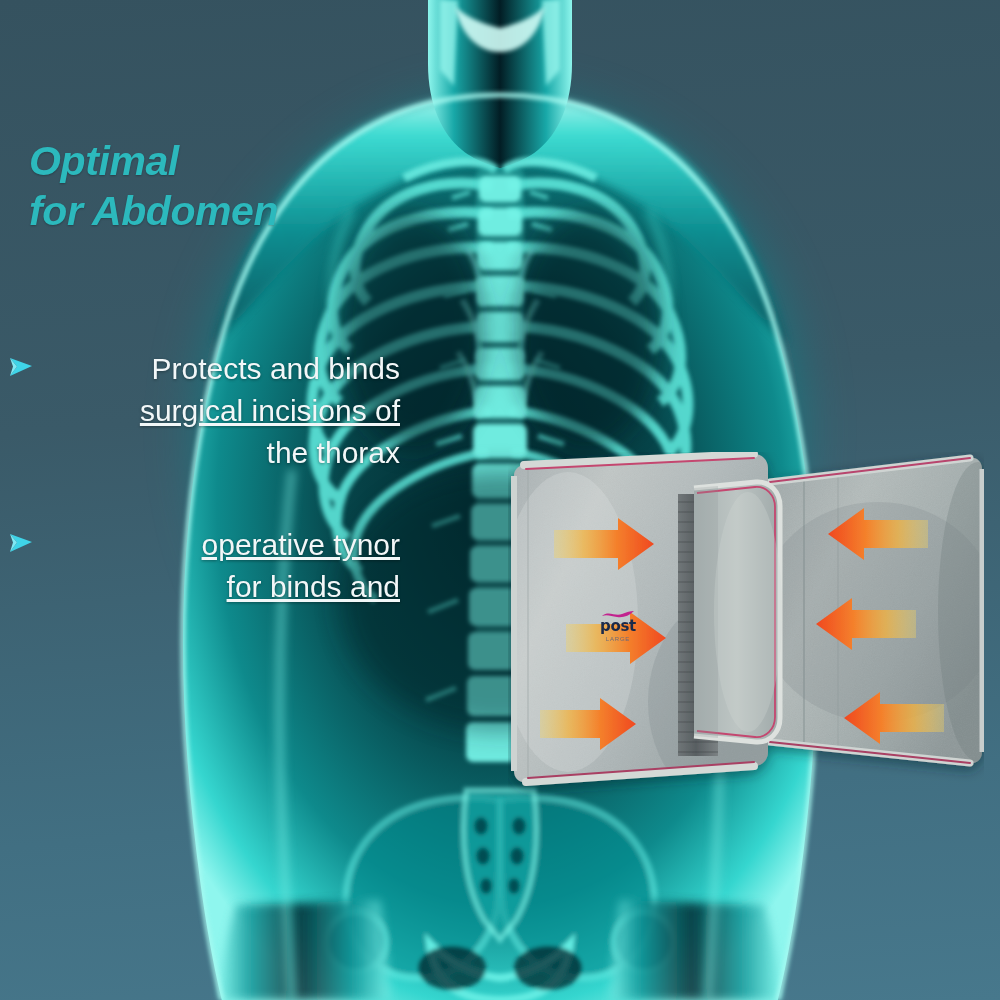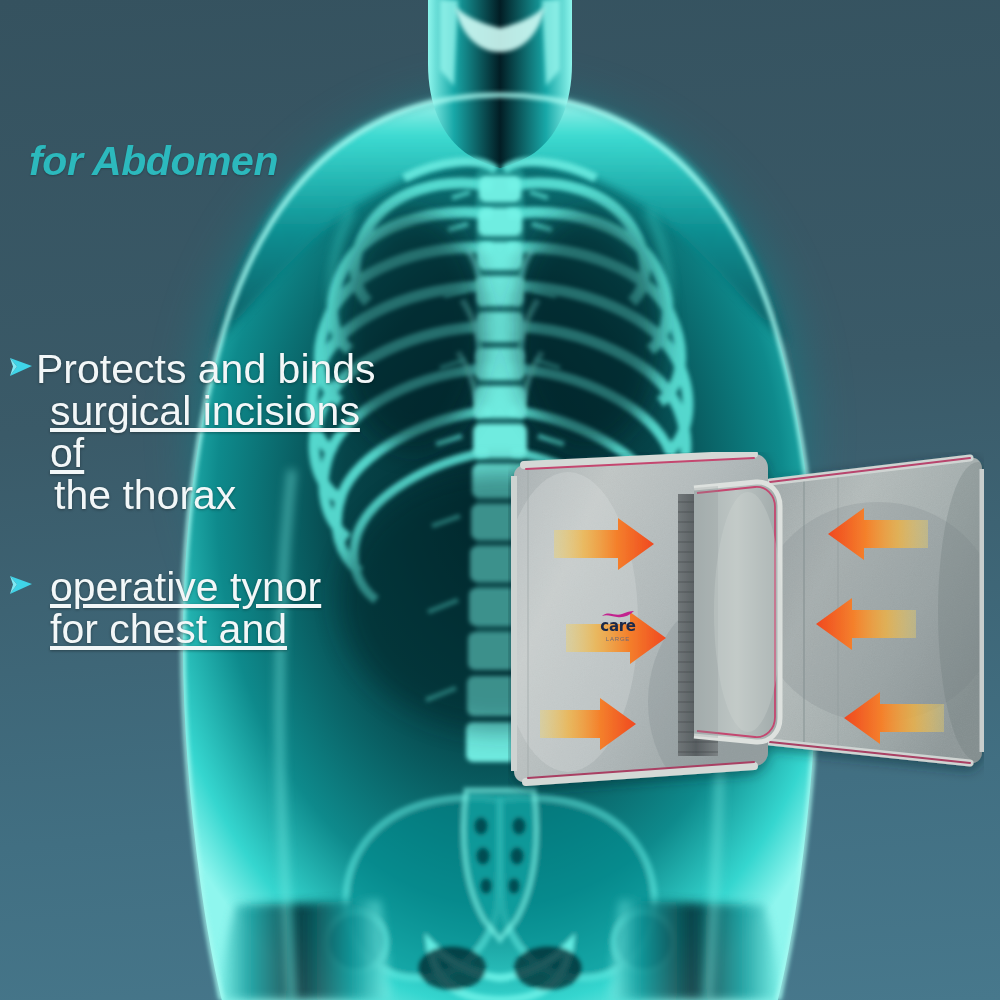--- a/index.html
+++ b/index.html
@@ -25,22 +25,23 @@
     text-shadow:0 1px 2px rgba(0,0,0,0.25);
   }
   .headline span { display:block; }
 
   .bullets { position:absolute; left:0; top:348px; width:400px; }
   .bullet { position:relative; margin-bottom:50px; }
   .bullet-marker {
     position:absolute; left:8px; top:6px; width:26px; height:26px;
   }
   .bullet-text {
-    margin-left:36px; color:#f2f7f8; font-size:41px; line-height:42px;
+    margin-left:36px; color:#f2f7f8; font-size:30px; line-height:42px;
     text-shadow:0 1px 3px rgba(0,0,0,0.35);
+    text-align:right;
   }
   .bullet-text span { display:block; }
   .bullet-text span.ind1 { padding-left:14px;text-decoration:underline; }
   .bullet-text span.ind2 { padding-left:18px; }
 
   
   .belt { position:absolute; left:508px; top:452px; width:476px; height:348px; z-index:30; }
   .belt-svg { width:100%; height:100%; }
 
   .logo { position:absolute; left:74px; top:158px; width:72px; text-align:center; z-index:5; }
@@ -441,28 +442,29 @@
           <path d="M436,252 L372,252 L372,240 L336,266 L372,292 L372,280 L436,280 Z" fill="url(#gArrowL)"></path>
         </g>
       </g>
     </svg>
 
     
     <div class="logo">
       <svg class="logo-swoosh" viewBox="0 0 34 8">
         <path d="M1,6 C8,0 14,7 21,4 C26,2 29,1 33,1 C28,6 22,8 16,7 C10,6 6,4 1,6 Z" fill="#c2238e"></path>
       </svg>
-      <span class="logo-word">care</span>
+      <span class="logo-word">post</span>
       <span class="logo-size">LARGE</span>
     </div>
   </div>
 
   <div class="copy">
 
     <div class="headline">
+      <span>Optimal</span>
       <span>for Abdomen</span>
     </div>
 
     <div class="bullets">
 
       <div class="bullet">
         <svg class="bullet-marker" viewBox="0 0 26 26">
           <path d="M2,4 L24,12 L2,22 L9,12.6 Z" fill="#3fd4e8"></path>
           <path d="M2,4 L9,12.6 L2,22 L5,12.6 Z" fill="#7fe8f3"></path>
         </svg>
@@ -473,20 +475,20 @@
         </div>
       </div>
 
       <div class="bullet">
         <svg class="bullet-marker" viewBox="0 0 26 26">
           <path d="M2,4 L24,12 L2,22 L9,12.6 Z" fill="#3fd4e8"></path>
           <path d="M2,4 L9,12.6 L2,22 L5,12.6 Z" fill="#7fe8f3"></path>
         </svg>
         <div class="bullet-text">
           <span class="ind1">operative tynor</span>
-          <span class="ind1">for chest and</span>
+          <span class="ind1">for binds and</span>
         </div>
       </div>
 
     </div>
   </div>
 
 </div>
 
 </body></html>

